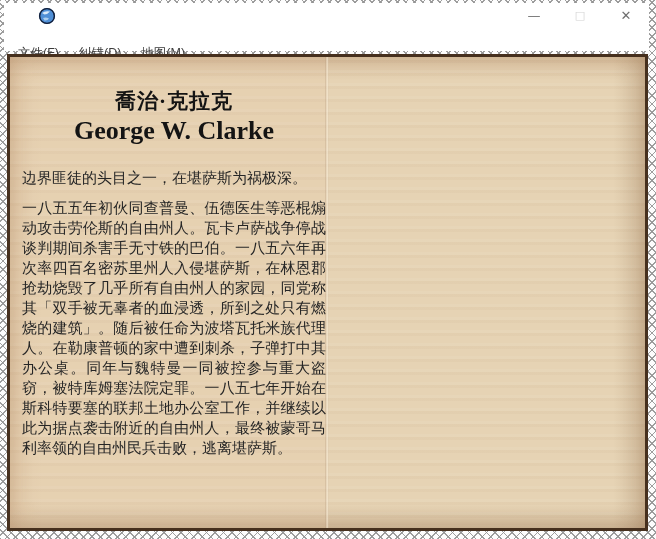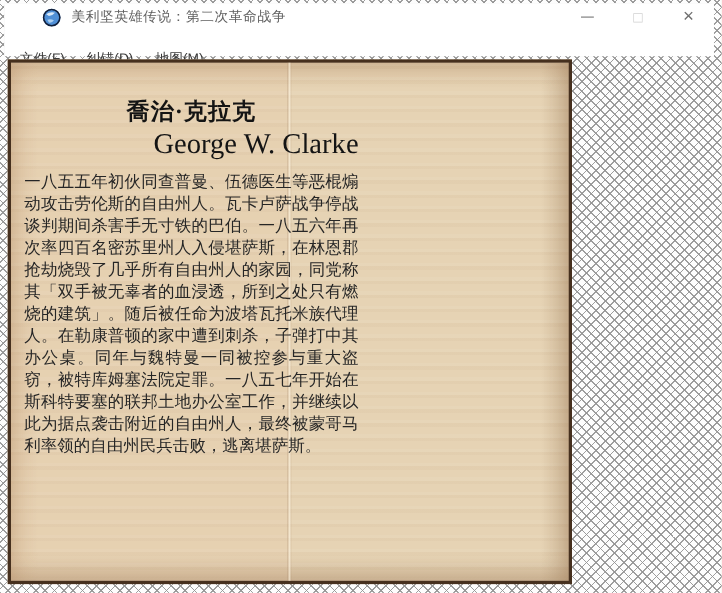--- a/index.html
+++ b/index.html
@@ -35,21 +35,21 @@
   .win-btn.close{font-size:13px;}
   .menubar{
     position:absolute;left:4px;top:28px;width:645px;height:23px;
     background:#ffffff;display:flex;align-items:center;
   }
   .menu-item{
     margin-left:8px;padding:2px 6px;font-size:12.5px;color:#3a3a3a;white-space:nowrap;margin-top:28px;
   }
   
   .page{
-    position:absolute;left:7px;top:54px;width:513px;height:477px;
+    position:absolute;left:7px;top:54px;width:641px;height:477px;
     box-sizing:border-box;border:3px solid #46301e;
     background-color:#e6d3b4;
     background-image:
       linear-gradient(90deg, rgba(190,140,100,.10), rgba(0,0,0,0) 5%, rgba(0,0,0,0) 95%, rgba(110,75,45,.18)),
       linear-gradient(180deg, rgba(160,110,70,.12), rgba(0,0,0,0) 5%, rgba(0,0,0,0) 95%, rgba(110,75,45,.15)),
       repeating-linear-gradient(180deg, rgba(255,255,255,.06) 0 3px, rgba(150,110,70,.045) 3px 6px, rgba(255,255,255,0) 6px 13px);
     box-shadow:inset 0 0 20px rgba(140,95,55,.35);
   }
   .page-left-tint{
     position:absolute;left:0;top:0;width:50%;height:100%;
@@ -62,22 +62,22 @@
   }
   .doc{
     position:absolute;left:12px;top:0;width:304px;
     font-family:"Liberation Serif","DejaVu Serif",serif;color:#262626;
   }
   .doc-title-zh{
     margin:31px 0 0 0;text-align:center;font-size:21px;line-height:26px;
     font-weight:bold;color:#141414;letter-spacing:1px;
   }
   .doc-title-en{
-    margin:2px 0 0 0;text-align:right;font-size:26px;line-height:30px;
-    font-weight:normal;color:#141414;
+    margin:2px 0 0 0;text-align:center;font-size:26px;line-height:30px;
+    font-weight:bold;color:#141414;
   }
   .doc p{
     margin:10px 0 0 0;font-size:15px;line-height:20px;text-align:justify;
     text-justify:inter-ideograph;letter-spacing:0;
   }
   .doc p.first{margin-top:22px;}
 </style>
 </head>
 <body>
 
@@ -86,38 +86,38 @@
   <div class="win-chrome"></div>
 
   <div class="titlebar">
     <svg class="app-icon" viewBox="0 0 18 18">
       <circle cx="9" cy="9" r="8.2" fill="#dfeefb"></circle>
       <circle cx="9" cy="9" r="7.4" fill="#4f8fd6" stroke="#1a2c4e" stroke-width="1.4"></circle>
       <path d="M4 6 Q7 3.5 12 4.5 Q10 7 6.5 7.5 Z" fill="#e8f3fc" opacity="0.9"></path>
       <path d="M5 11 Q8 10 11 11.5 Q9.5 14 6.5 13.5 Z" fill="#bcd9f2" opacity="0.85"></path>
       <circle cx="9" cy="9" r="7.4" fill="none" stroke="#0d1b33" stroke-width="0.8"></circle>
     </svg>
-    <span class="title-text">美利坚英雄传说：第二次革命战争</span>
     <div class="win-buttons">
       <div class="win-btn minimize">—</div>
       <div class="win-btn maximize">□</div>
       <div class="win-btn close">✕</div>
     </div>
   </div>
 
   <div class="menubar">
     <span class="menu-item">文件(F)</span>
     <span class="menu-item">纠错(D)</span>
     <span class="menu-item">地图(M)</span>
   </div>
 
   <div class="page">
     <div class="page-left-tint"></div>
     <div class="page-seam"></div>
 
     <div class="doc">
       <h1 class="doc-title-zh">喬治·克拉克</h1>
       <h2 class="doc-title-en">George W. Clarke</h2>
+      <p class="first">边界匪徒的头目之一，在堪萨斯为祸极深。</p>
       <p>一八五五年初伙同查普曼、伍德医生等恶棍煽动攻击劳伦斯的自由州人。瓦卡卢萨战争停战谈判期间杀害手无寸铁的巴伯。一八五六年再次率四百名密苏里州人入侵堪萨斯，在林恩郡抢劫烧毁了几乎所有自由州人的家园，同党称其「双手被无辜者的血浸透，所到之处只有燃烧的建筑」。随后被任命为波塔瓦托米族代理人。在勒康普顿的家中遭到刺杀，子弹打中其办公桌。同年与魏特曼一同被控参与重大盗窃，被特库姆塞法院定罪。一八五七年开始在斯科特要塞的联邦土地办公室工作，并继续以此为据点袭击附近的自由州人，最终被蒙哥马利率领的自由州民兵击败，逃离堪萨斯。</p>
     </div>
   </div>
 
 </div>
 
 </body></html>

